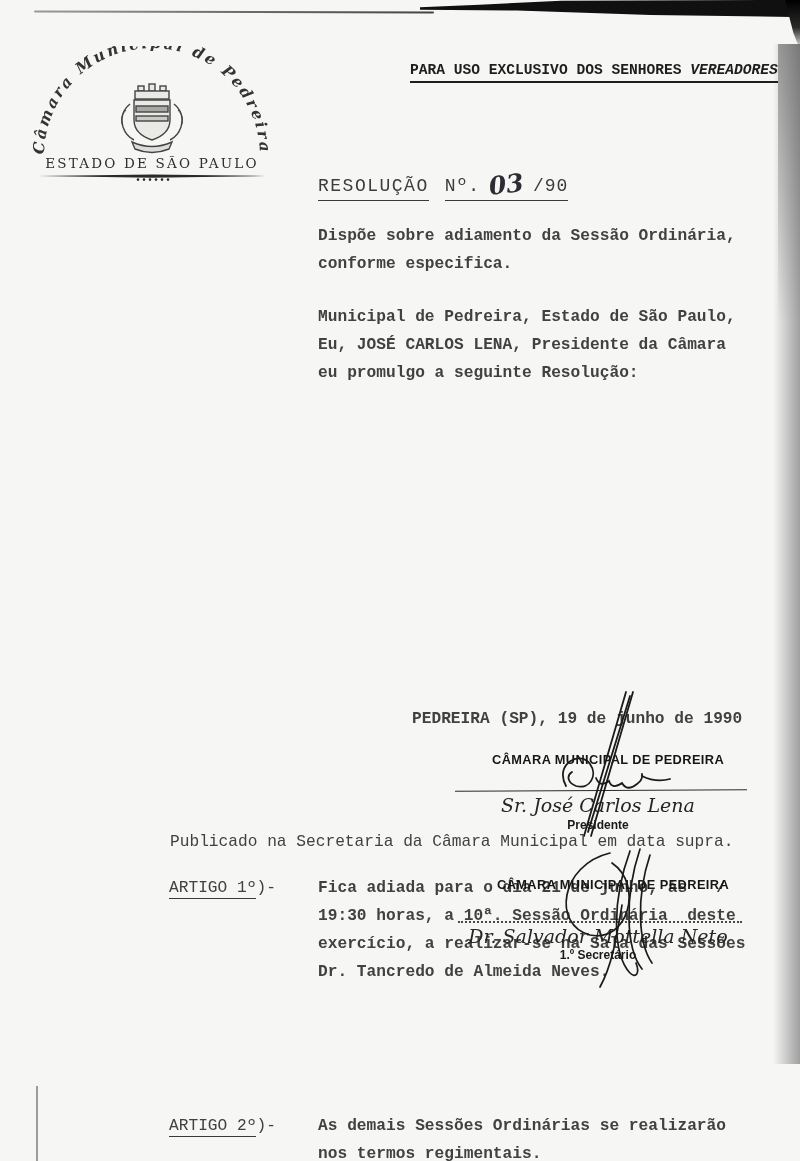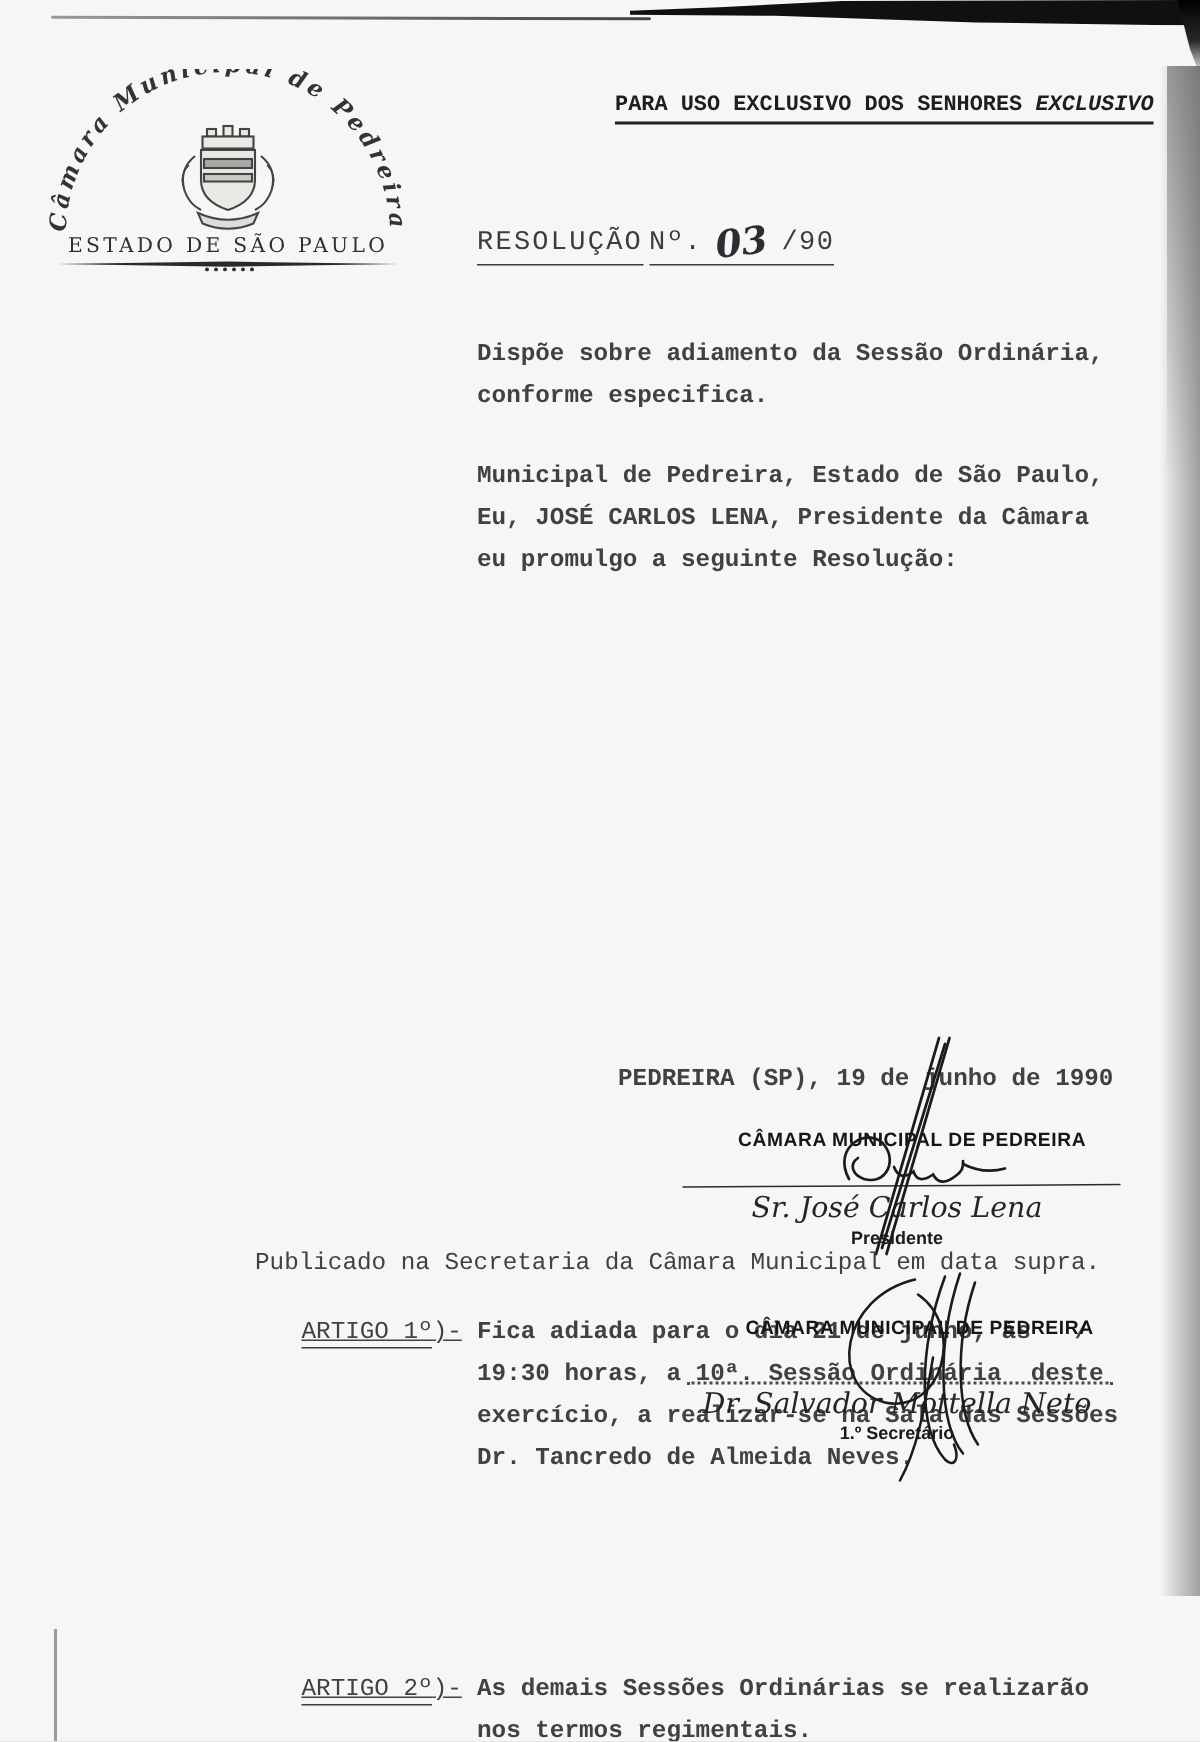--- a/index.html
+++ b/index.html
@@ -22,31 +22,31 @@
     background:linear-gradient(to bottom,rgba(90,90,90,.55),rgba(90,90,90,0));}
   .scan-line-bottom{position:absolute;left:36px;top:1086px;width:2px;height:75px;background:#9c9c9c;}
   
   .tw{font-family:"Liberation Mono","DejaVu Sans Mono",monospace;color:#414141;font-size:16.2px;}
   .tw-line{white-space:pre;line-height:28px;font-weight:bold;}
   
   .notice{position:absolute;left:410px;top:62px;border-bottom:2px solid #1e1e1e;
     padding-bottom:3px;font-size:14.6px;font-weight:bold;color:#1e1e1e;white-space:pre;}
   .notice .it{font-style:italic;}
   
-  .title-row{position:absolute;left:318px;top:152px;display:flex;align-items:flex-end;gap:4px;}
+  .title-row{position:absolute;left:318px;top:152px;display:flex;align-items:flex-end;gap:16px;}
   .title-word{font-size:18px;letter-spacing:1.5px;border-bottom:1.6px solid #3a3a3a;padding-bottom:4px;color:#3c3c3c;}
-  .title-no{display:inline-flex;align-items:center;gap:9px;border-bottom:1.6px solid #3a3a3a;padding-bottom:4px;}
+  .title-no{display:inline-flex;align-items:flex-start;gap:9px;border-bottom:1.6px solid #3a3a3a;padding-bottom:4px;margin-top:24px;}
   .title-no .no-label{font-size:18px;letter-spacing:1px;color:#3c3c3c;}
   .hand-number{font-family:"DejaVu Serif",serif;font-style:italic;font-size:25px;line-height:18px;
     color:#2c2c33;transform:rotate(-7deg);font-weight:bold;}
   
   .ementa{position:absolute;left:318px;top:222px;}
   .preamble{position:absolute;left:318px;top:303px;}
   .article{position:absolute;}
-  .article .label{position:absolute;left:201px;white-space:pre;line-height:28px;text-decoration:underline;}
+  .article .label{position:absolute;left:169px;white-space:pre;line-height:28px;}
   .article .label .u{border-bottom:1.6px solid #3a3a3a;padding-bottom:1px;}
   .article .body{position:absolute;left:318px;}
   .a1{top:437px;}.a2{top:556px;}.a3{top:623px;}
   .article .label,.article .body{top:0;}
   .a1 .label,.a1 .body{top:437px;}
   .a2 .label,.a2 .body{top:556px;}
   .dateline{position:absolute;left:412px;top:710px;white-space:pre;font-weight:bold;}
   .publication{position:absolute;left:170px;top:833px;white-space:pre;}
   
   .stamp{font-weight:bold;font-size:12.8px;letter-spacing:.4px;color:#161616;white-space:pre;}
@@ -103,21 +103,21 @@
       <polygon points="16,130 130,128.4 244,130 130,131.8"></polygon>
       <circle cx="116" cy="133.6" r="1.3"></circle>
         <circle cx="122" cy="133.6" r="1.3"></circle>
       <circle cx="128" cy="133.6" r="1.3"></circle>
         <circle cx="134" cy="133.6" r="1.3"></circle>
       <circle cx="140" cy="133.6" r="1.3"></circle>
         <circle cx="146" cy="133.6" r="1.3"></circle>
     </g>
   </svg>
 
-  <div class="notice tw"><span>PARA USO EXCLUSIVO DOS SENHORES </span><span class="it">EXCLUSIVO</span></div>
+  <div class="notice tw"><span>PARA USO EXCLUSIVO DOS SENHORES </span><span class="it">VEREADORES</span></div>
 
   <div class="title-row">
     <span class="title-word tw">RESOLUÇÃO</span>
     <span class="title-no">
       <span class="no-label tw">Nº.</span>
       <span class="hand-number">03</span>
       <span class="no-label tw">/90</span>
     </span>
   </div>
 

